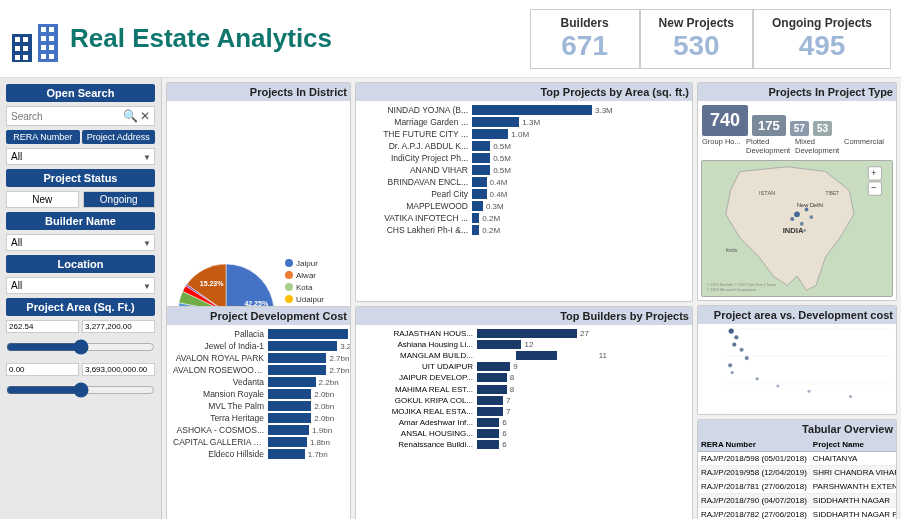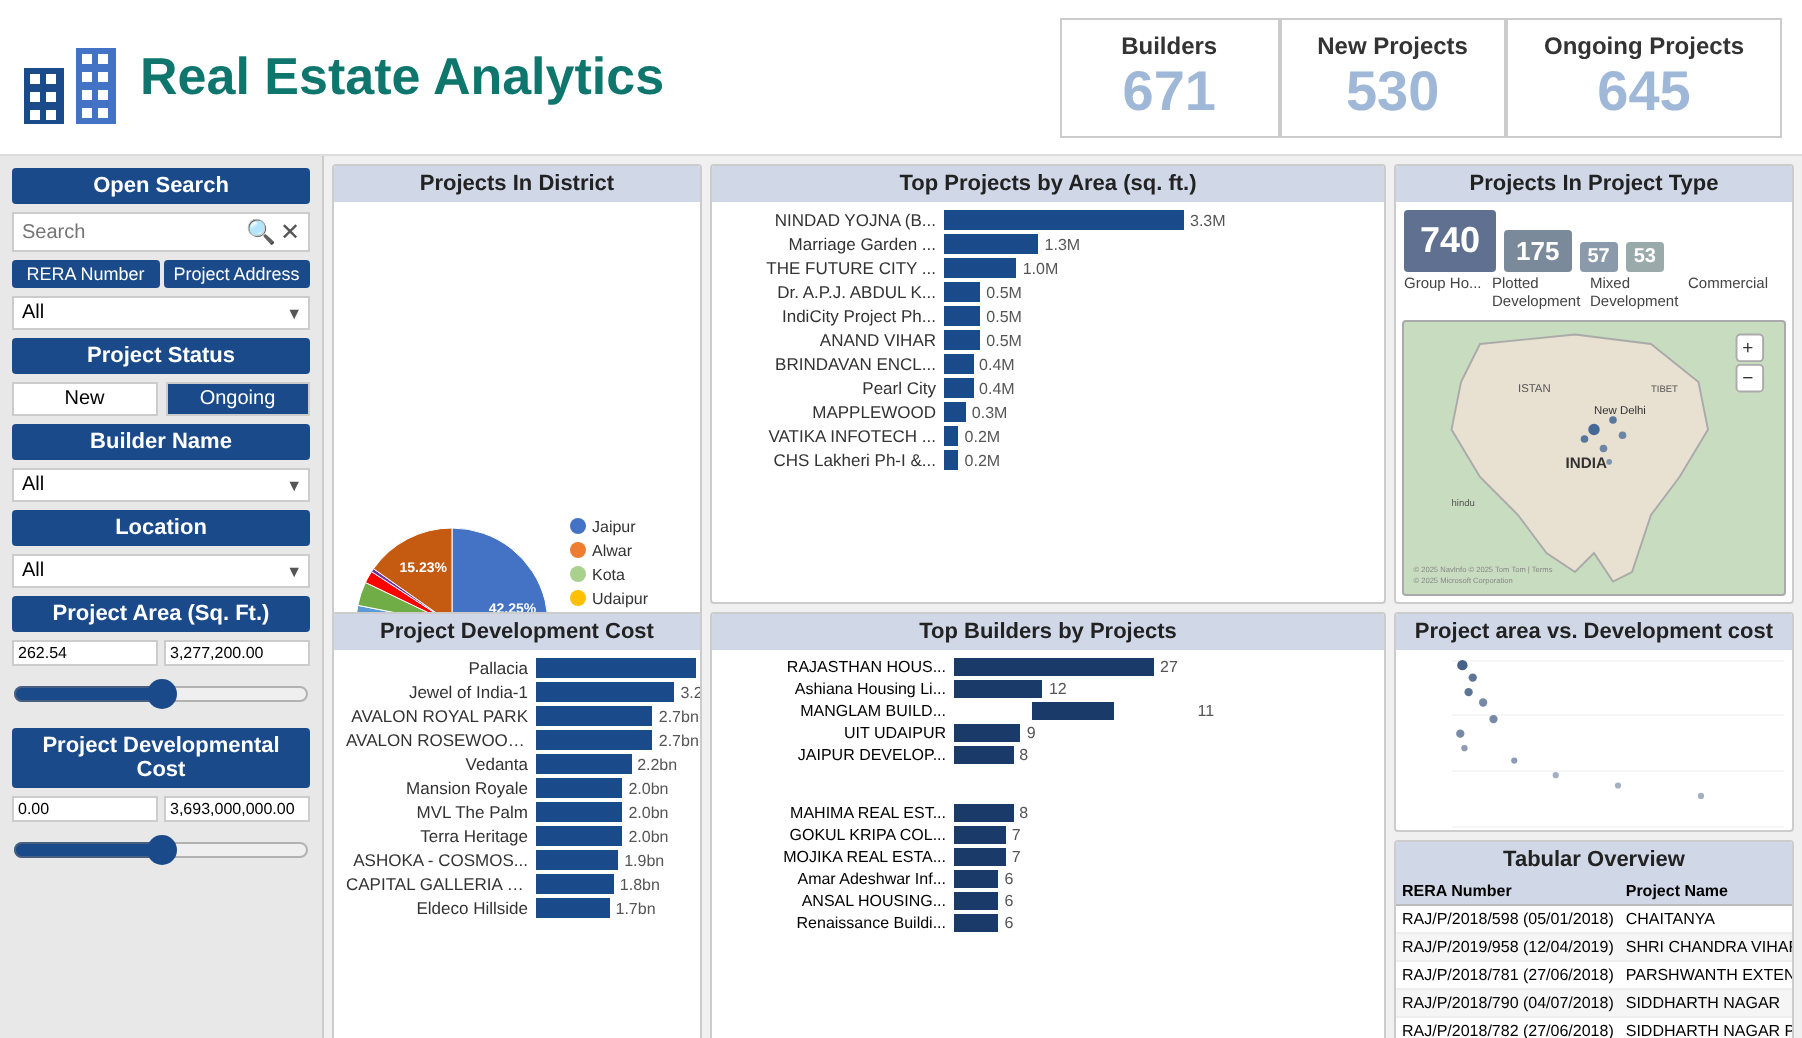--- a/index.html
+++ b/index.html
@@ -31,21 +31,21 @@
     .status-btns { display: flex; gap: 4px; }
     .status-btn { flex: 1; background: white; border: 1px solid #ccc; text-align: center; font-size: 10px; padding: 2px; cursor: pointer; }
     .status-btn.active { background: #1a4a8a; color: white; }
     .range-inputs { display: flex; gap: 3px; }
     .range-input { width: 50%; border: 1px solid #ccc; font-size: 8px; padding: 1px 2px; }
     .slider-container { padding: 2px 0; }
     .slider { width: 100%; accent-color: #1a4a8a; }
 
     
     .panel { background: white; border: 1px solid #ccc; border-radius: 2px; overflow: hidden; }
-    .panel-title { background: #d0d8e8; text-align: center; font-weight: bold; font-size: 11px; padding: 3px; color: #222; }
+    .panel-title { background: #d0d8e8; text-align: right; font-weight: bold; font-size: 11px; padding: 3px; color: #222; }
 
     
     .bar-chart { flex: 1; padding: 4px 6px; overflow: hidden; }
     .bar-row { display: flex; align-items: center; margin-bottom: 2px; }
     .bar-label { width: 110px; font-size: 8.5px; color: #333; white-space: nowrap; overflow: hidden; text-overflow: ellipsis; text-align: right; padding-right: 4px; flex-shrink: 0; }
     .bar-wrap { flex: 1; display: flex; align-items: center; gap: 3px; }
     .bar { height: 10px; background: #1a4a8a; min-width: 2px; }
     .bar-val { font-size: 8px; color: #555; white-space: nowrap; }
 
     
@@ -92,21 +92,21 @@
     <div class="stat-box">
       <div class="stat-label">Builders</div>
       <div class="stat-value">671</div>
     </div>
     <div class="stat-box">
       <div class="stat-label">New Projects</div>
       <div class="stat-value">530</div>
     </div>
     <div class="stat-box">
       <div class="stat-label">Ongoing Projects</div>
-      <div class="stat-value">645</div>
+      <div class="stat-value">495</div>
     </div>
   </div>
 </div>
 
 <div class="main">
 
   <div class="sidebar">
     <div class="sidebar-section">Open Search</div>
     <div class="search-box">
       <input type="text" placeholder="Search" style="">
@@ -146,21 +146,20 @@
 
     <div class="sidebar-section">Project Area (Sq. Ft.)</div>
     <div class="range-inputs">
       <input class="range-input" type="text" value="262.54" style="">
       <input class="range-input" type="text" value="3,277,200.00" style="">
     </div>
     <div class="slider-container">
       <input class="slider" type="range" min="0" max="100" value="50" style="">
     </div>
 
-    <div class="sidebar-section">Project Developmental Cost</div>
     <div class="range-inputs">
       <input class="range-input" type="text" value="0.00" style="">
       <input class="range-input" type="text" value="3,693,000,000.00" style="">
     </div>
     <div class="slider-container">
       <input class="slider" type="range" min="0" max="100" value="50" style="">
     </div>
   </div>
 
   <div style="flex:1; display:grid; grid-template-columns: 185px 1fr 200px; grid-template-rows: 220px 217px; gap:4px; padding:4px; overflow:hidden;">
@@ -532,21 +531,21 @@
           <div style="display: flex; align-items: center; margin-bottom: 2px; gap: 39px;">
             <div style="width: 115px; font-size: 8px; text-align: right; padding-right: 4px; flex-shrink: 0; white-space: nowrap; overflow: hidden; text-overflow: ellipsis;">MANGLAM BUILD...</div>
             <div style="height: 9px; background: rgb(26, 58, 106); width: 40.7407px;"></div>
             <span style="font-size: 8px; padding-left: 3px; color: rgb(85, 85, 85);">11</span>
           </div>
           <div style="display: flex; align-items: center; margin-bottom: 2px;">
             <div style="width: 115px; font-size: 8px; text-align: right; padding-right: 4px; flex-shrink: 0; white-space: nowrap; overflow: hidden; text-overflow: ellipsis;">UIT UDAIPUR</div>
             <div style="height: 9px; background: rgb(26, 58, 106); width: 33.3333px;"></div>
             <span style="font-size: 8px; padding-left: 3px; color: rgb(85, 85, 85);">9</span>
           </div>
-          <div style="display: flex; align-items: center; margin-bottom: 20px;">
+          <div style="display: flex; align-items: center; margin-bottom: 3px;">
             <div style="width: 115px; font-size: 8px; text-align: right; padding-right: 4px; flex-shrink: 0; white-space: nowrap; overflow: hidden; text-overflow: ellipsis;">JAIPUR DEVELOP...</div>
             <div style="height: 9px; background: rgb(26, 58, 106); width: 29.6296px;"></div>
             <span style="font-size: 8px; padding-left: 3px; color: rgb(85, 85, 85);">8</span>
           </div>
           <div style="display: flex; align-items: center; margin-bottom: 2px;">
             <div style="width: 115px; font-size: 8px; text-align: right; padding-right: 4px; flex-shrink: 0; white-space: nowrap; overflow: hidden; text-overflow: ellipsis;">MAHIMA REAL EST...</div>
             <div style="height: 9px; background: rgb(26, 58, 106); width: 29.6296px;"></div>
             <span style="font-size: 8px; padding-left: 3px; color: rgb(85, 85, 85);">8</span>
           </div>
           <div style="display: flex; align-items: center; margin-bottom: 2px;">

